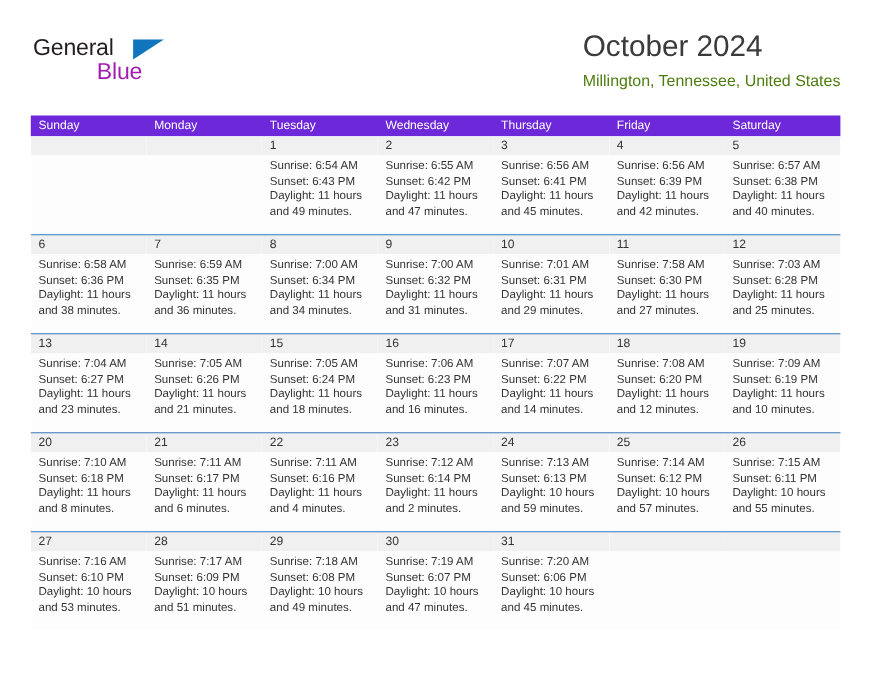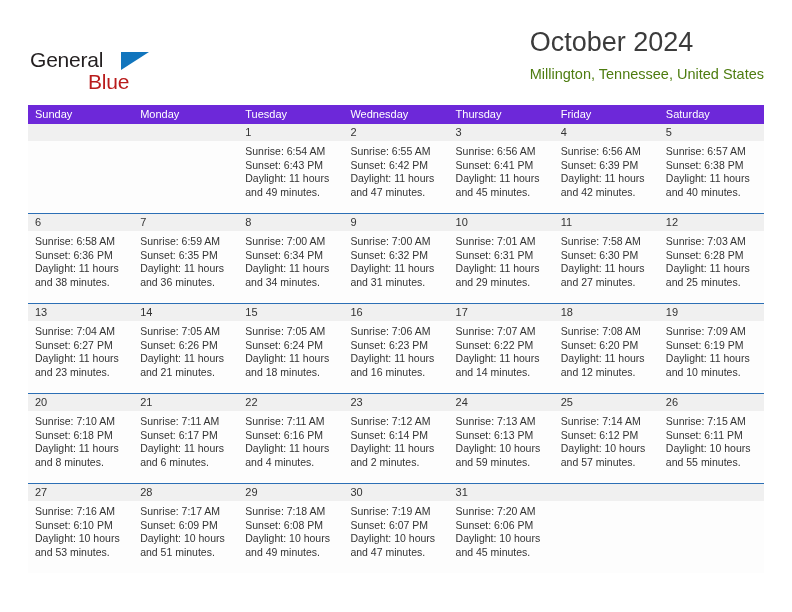--- a/index.html
+++ b/index.html
@@ -25,21 +25,21 @@
   .top {
     position: absolute;
     left: 28px;
     top: 26px;
     width: 736px;
     height: 72px;
   }
   .logo {
     position: absolute;
     left: 0;
-    top: 22px;
+    top: 6px;
     width: 200px;
     height: 56px;
   }
   .logo-general {
     position: absolute;
     left: 2px;
     top: 0px;
     font-size: 21px;
     letter-spacing: -0.2px;
     color: #231f20;
@@ -53,21 +53,21 @@
     height: 0;
     border-left: 28px solid #1175bd;
     border-bottom: 18px solid transparent;
   }
   .logo-blue {
     position: absolute;
     left: 60px;
     top: 22px;
     font-size: 21px;
     letter-spacing: -0.2px;
-    color: #b91c1c;
+    color: #a21caf;
     font-family: "Liberation Sans", sans-serif;
   }
   .titles {
     position: absolute;
     right: 0;
     top: 0;
     text-align: left;
   }
   .cal-title {
     font-size: 27px;

